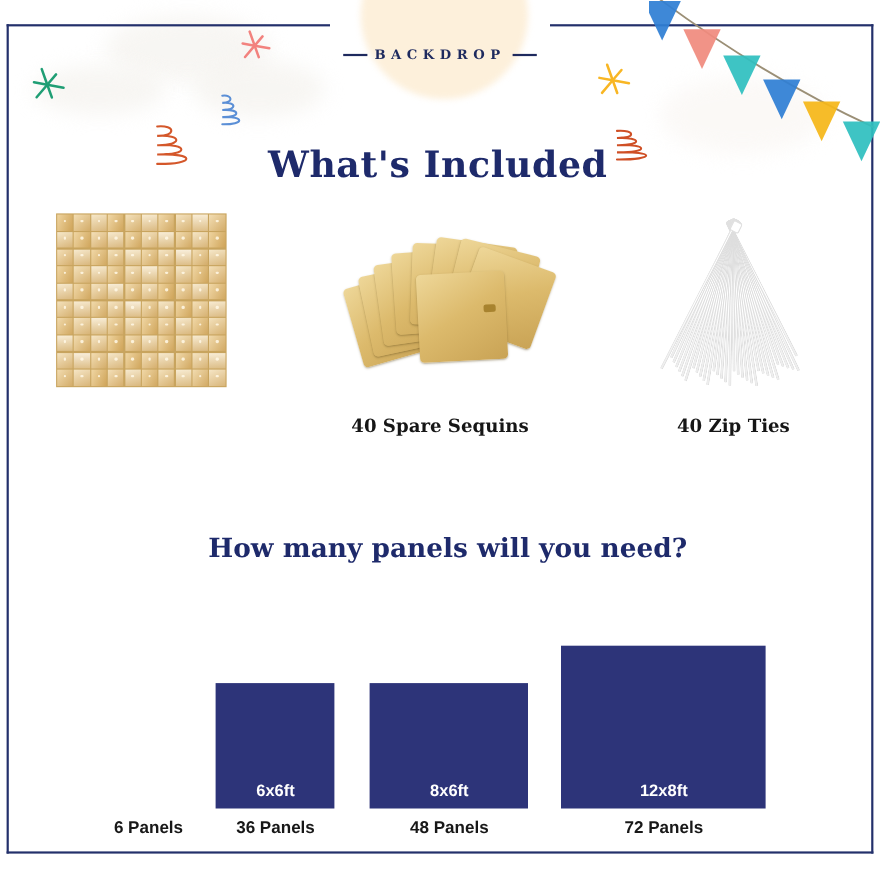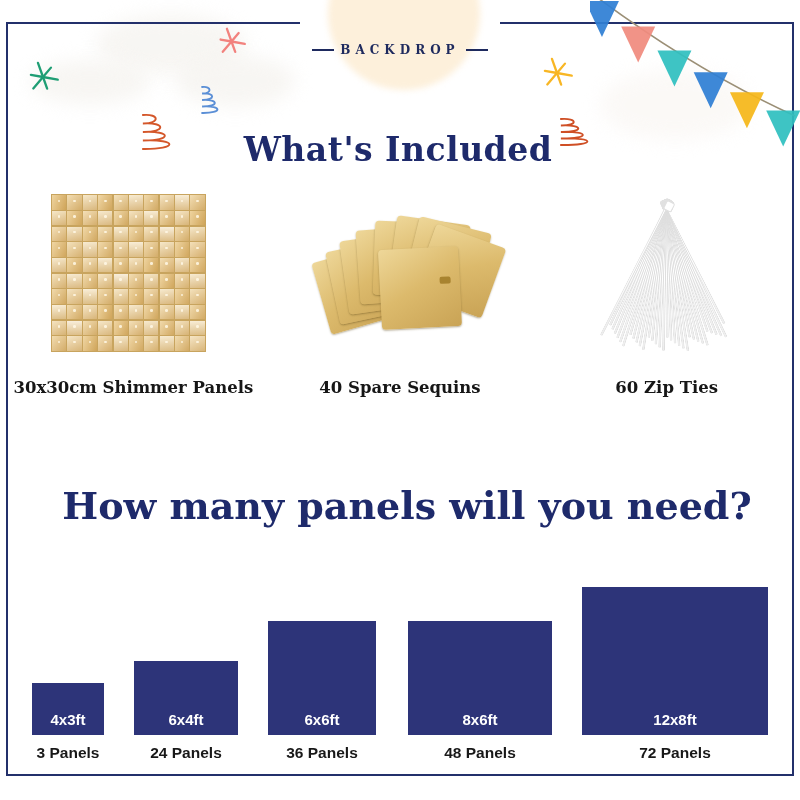--- a/index.html
+++ b/index.html
@@ -67,21 +67,21 @@
   }
 
   
   .section-heading {
     position:absolute; width:796px; text-align:center;
     font-family:"DejaVu Serif", serif;
     font-weight:700;
     color:#1e2a6b;
   }
   #included-heading { top:130px; font-size:33px; letter-spacing:.5px; }
-  #panels-heading   { top:483px; font-size:38px; letter-spacing:0;padding-left:18px; }
+  #panels-heading   { top:483px; font-size:24px; letter-spacing:0;padding-left:18px; }
 
   
   #product-row {
     position:absolute; left:0; top:190px; width:800px; height:230px;
     display:flex; z-index:4;
   }
   .product-cell {
     flex:1 1 0; display:flex; flex-direction:column; align-items:center;
   }
   .product-art { position:relative; width:165px; height:170px; }
@@ -307,21 +307,20 @@
             <i style="background: linear-gradient(113deg, rgb(240, 214, 163), rgb(207, 164, 89));"></i>
             <i style="background: linear-gradient(139deg, rgb(244, 224, 185), rgb(213, 174, 109));"></i>
             <i style="background: linear-gradient(165deg, rgb(247, 234, 207), rgb(217, 183, 125));"></i>
             <i style="background: linear-gradient(121deg, rgb(241, 216, 167), rgb(209, 168, 97));"></i>
             <i style="background: linear-gradient(146deg, rgb(244, 226, 189), rgb(214, 177, 113));"></i>
             <i style="background: linear-gradient(172deg, rgb(248, 236, 211), rgb(219, 188, 132));"></i>
             <i style="background: linear-gradient(128deg, rgb(242, 220, 176), rgb(210, 170, 101));"></i>
             <i style="background: linear-gradient(154deg, rgb(246, 230, 198), rgb(216, 181, 121));"></i>
           </div>
       </div>
-      <div class="product-label">30x30cm Shimmer Panels</div>
     </div>
 
     <div class="product-cell">
       <div class="product-art">
         <div id="sequin-stack">
             <div class="sq" style="left: 2px; top: 44px; transform: rotate(-16deg); z-index: 0;"></div>
             <div class="sq" style="left: 14px; top: 36px; transform: rotate(-12deg); z-index: 1;"></div>
             <div class="sq" style="left: 26px; top: 28px; transform: rotate(-8deg); z-index: 2;"></div>
             <div class="sq" style="left: 40px; top: 20px; transform: rotate(-4deg); z-index: 3;"></div>
             <div class="sq" style="left: 56px; top: 14px; transform: rotate(2deg); z-index: 4;"></div>
@@ -368,38 +367,29 @@
             <div class="tie" style="transform: rotate(15.55deg); height: 140px;"></div>
             <div class="tie" style="transform: rotate(17.18deg); height: 153px;"></div>
             <div class="tie" style="transform: rotate(18.82deg); height: 150px;"></div>
             <div class="tie" style="transform: rotate(20.45deg); height: 147px;"></div>
             <div class="tie" style="transform: rotate(22.09deg); height: 144px;"></div>
             <div class="tie" style="transform: rotate(23.73deg); height: 141px;"></div>
             <div class="tie" style="transform: rotate(25.36deg); height: 138px;"></div>
             <div class="tie" style="transform: rotate(27deg); height: 151px;"></div>
           </div>
       </div>
-      <div class="product-label">60 Zip Ties</div>
+      <div class="product-label">40 Zip Ties</div>
     </div>
   </div>
 
   <div class="section-heading" id="panels-heading">How many panels will you need?</div>
 
   <div id="size-chart">
       <div class="size-col" style="margin-left: 9px; margin-right: 15px;">
-        <div class="size-bar" style="width: 72px; height: 52px; background: rgb(45, 52, 121);">
-          <span class="size-bar-label">4x3ft</span>
-        </div>
-        <div class="size-count">3 Panels</div>
-      </div>
-      <div class="size-col" style="margin-left: 15px; margin-right: 15px;">
-        <div class="size-bar" style="width: 104px; height: 74px; background: rgb(45, 52, 121);">
-          <span class="size-bar-label">6x4ft</span>
-        </div>
-        <div class="size-count">24 Panels</div>
+        <div class="size-count">6 Panels</div>
       </div>
       <div class="size-col" style="margin-left: 15px; margin-right: 16px;">
         <div class="size-bar" style="width: 108px; height: 114px; background: rgb(45, 52, 121);">
           <span class="size-bar-label">6x6ft</span>
         </div>
         <div class="size-count">36 Panels</div>
       </div>
       <div class="size-col" style="margin-left: 16px; margin-right: 15px;">
         <div class="size-bar" style="width: 144px; height: 114px; background: rgb(45, 52, 121);">
           <span class="size-bar-label">8x6ft</span>

